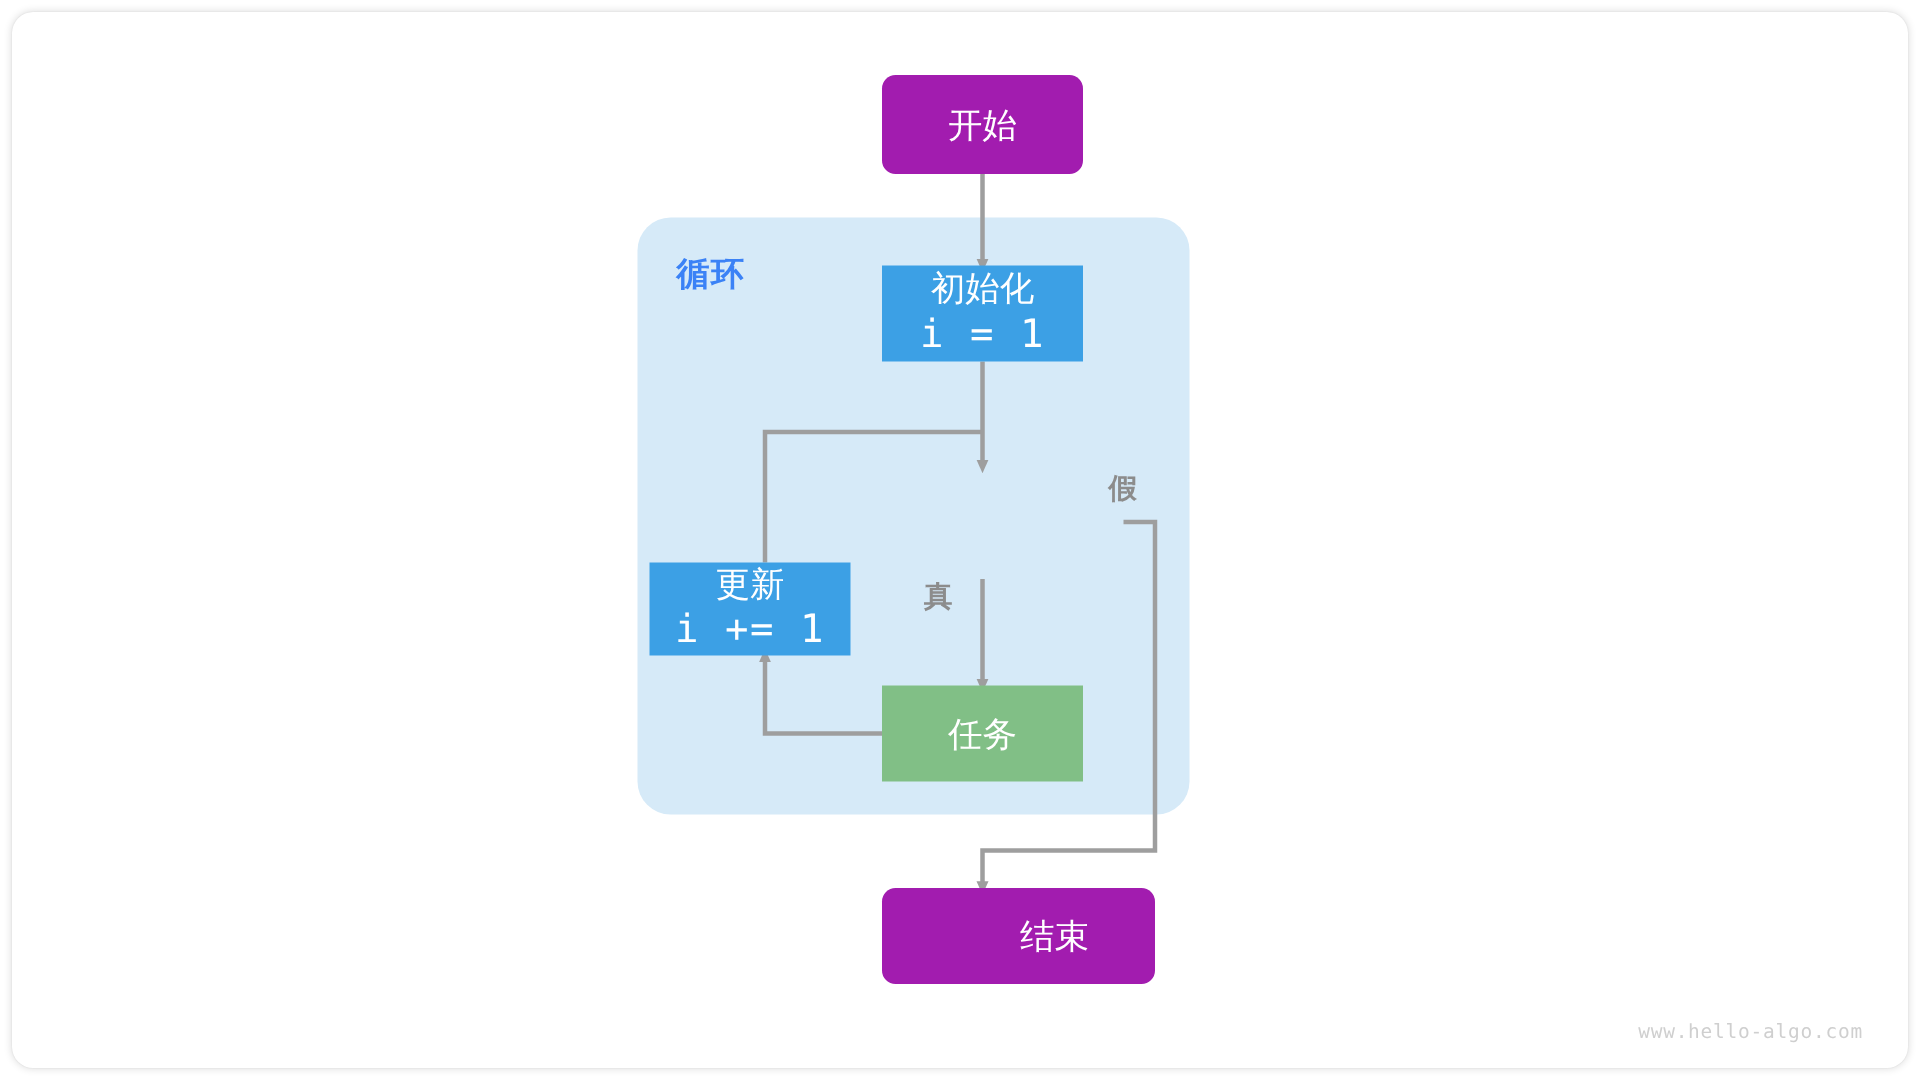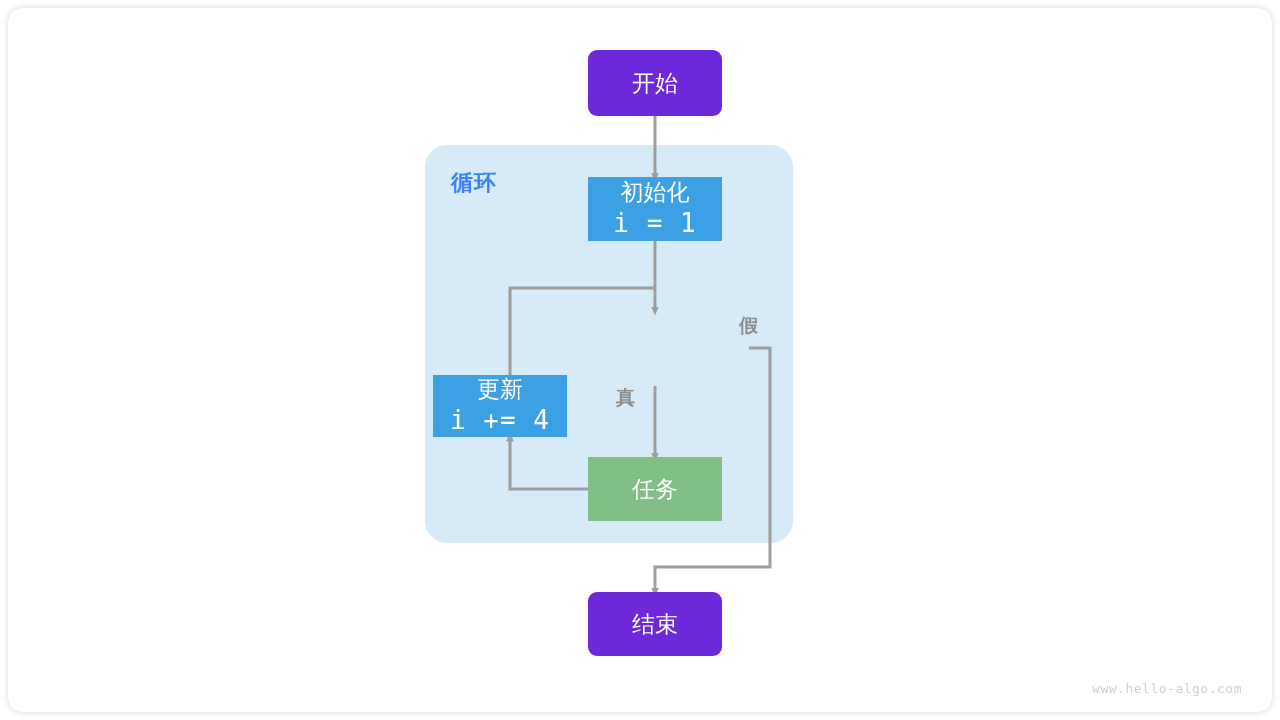--- a/index.html
+++ b/index.html
@@ -87,39 +87,39 @@
     font-size: 23px;
   }
 
   .node .code {
     font-family: "DejaVu Sans Mono", "Liberation Mono", monospace;
     font-size: 26px;
     letter-spacing: 1px;
   }
 
   .terminal {
-    background: #6d28d9;
+    background: #a21caf;
     border-radius: 9px;
   }
 
   .process-blue {
     background: #3ca0e5;
   }
 
   .process-green {
     background: #81bf86;
     text-align: right;
   }
 
   
   #node-start  { left: 588px; top: 50px;  width: 134px; height: 66px; }
   #node-init   { left: 588px; top: 177px; width: 134px; height: 64px; }
   #node-update { left: 433px; top: 375px; width: 134px; height: 62px; }
   #node-task   { left: 588px; top: 457px; width: 134px; height: 64px; }
-  #node-end    { left: 588px; top: 592px; width: 134px; height: 64px; }
+  #node-end    { left: 588px; top: 592px; width: 134px; height: 64px; padding-left: 48px; }
 
   
   .decision {
     position: absolute;
     left: 562px;
     top: 311px;
     width: 187px;
     height: 75px;
   }
   .decision .diamond-shape {
@@ -204,21 +204,21 @@
       <span class="cn">初始化</span>
       <span class="code">i = 1</span>
     </div>
 
 
     <div class="branch-label" id="label-true">真</div>
     <div class="branch-label" id="label-false">假</div>
 
     <div class="node process-blue" id="node-update">
       <span class="cn">更新</span>
-      <span class="code">i += 4</span>
+      <span class="code">i += 1</span>
     </div>
 
     <div class="node process-green" id="node-task">
       <span class="cn">任务</span>
     </div>
 
     <div class="node terminal" id="node-end">
       <span class="cn">结束</span>
     </div>
 

